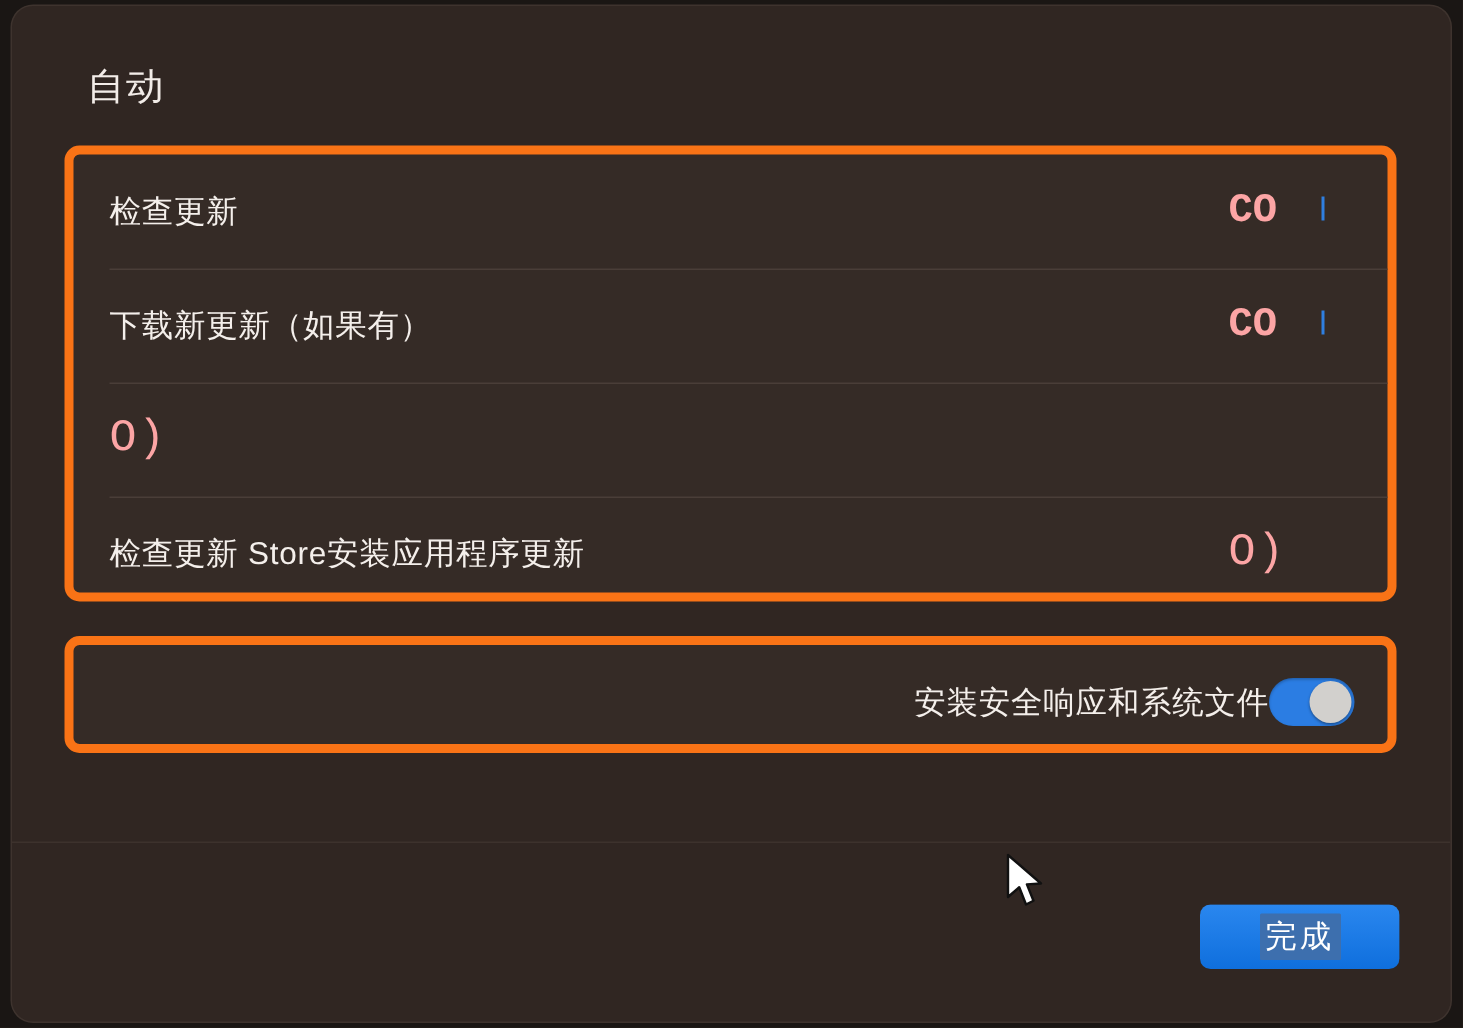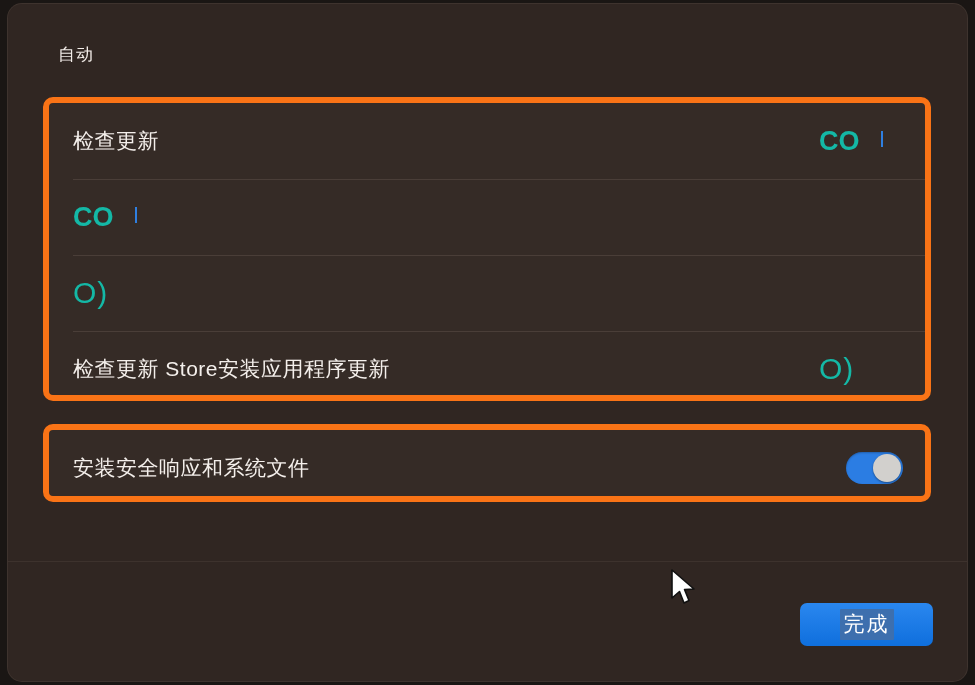--- a/index.html
+++ b/index.html
@@ -34,21 +34,21 @@
     left: 0;
     top: 0;
     right: 0;
     height: 557px;
   }
 
   #section-title {
     position: absolute;
     left: 50px;
     top: 42px;
-    font-size: 17px;
+    font-size: 25px;
     color: #f2ece8;
     letter-spacing: 1px;
     line-height: 1;
     white-space: nowrap;
   }
 
   
   .card {
     position: absolute;
     left: 35px;
@@ -71,21 +71,21 @@
   }
   .row + .row::before {
     content: "";
     position: absolute;
     left: 24px;
     right: 0;
     top: 0;
     height: 1px;
     background: #4a3e38;
   }
-  #card-secondary .row { height: 76px; }
+  #card-secondary .row { height: 76px; text-align: right; }
 
   .row-label {
     font-size: 21px;
     color: #f4efeb;
     letter-spacing: 0.5px;
     white-space: nowrap;
     flex: 1 1 auto;
   }
 
   
@@ -93,24 +93,24 @@
     position: relative;
     flex: 0 0 auto;
     width: 84px;
     height: 40px;
     display: flex;
     align-items: center;
     justify-content: flex-start;
     overflow: visible;
   }
   .glyph-control {
-    font-family: Liberation Sans, sans-serif;
+    font-family: Liberation Mono, monospace;
     font-size: 27px;
     font-weight: bold;
-    color: #14b8a6;
+    color: #fca5a5;
     line-height: 1;
     letter-spacing: 0px;
     white-space: nowrap;
   }
   .glyph-control.thin {
     font-weight: normal;
     font-size: 30px;
     letter-spacing: 1px;
   }
   .blue-tick {
@@ -201,20 +201,21 @@
 
       <div class="row">
         <span class="row-label">检查更新</span>
         <span class="control-slot">
           <span class="glyph-control">CO</span>
           <span class="blue-tick"></span>
         </span>
       </div>
 
       <div class="row">
+        <span class="row-label">下载新更新（如果有）</span>
         <span class="control-slot">
           <span class="glyph-control">CO</span>
           <span class="blue-tick"></span>
         </span>
       </div>
 
       <div class="row">
         <span class="control-slot">
           <span class="glyph-control thin">O)</span>
         </span>

